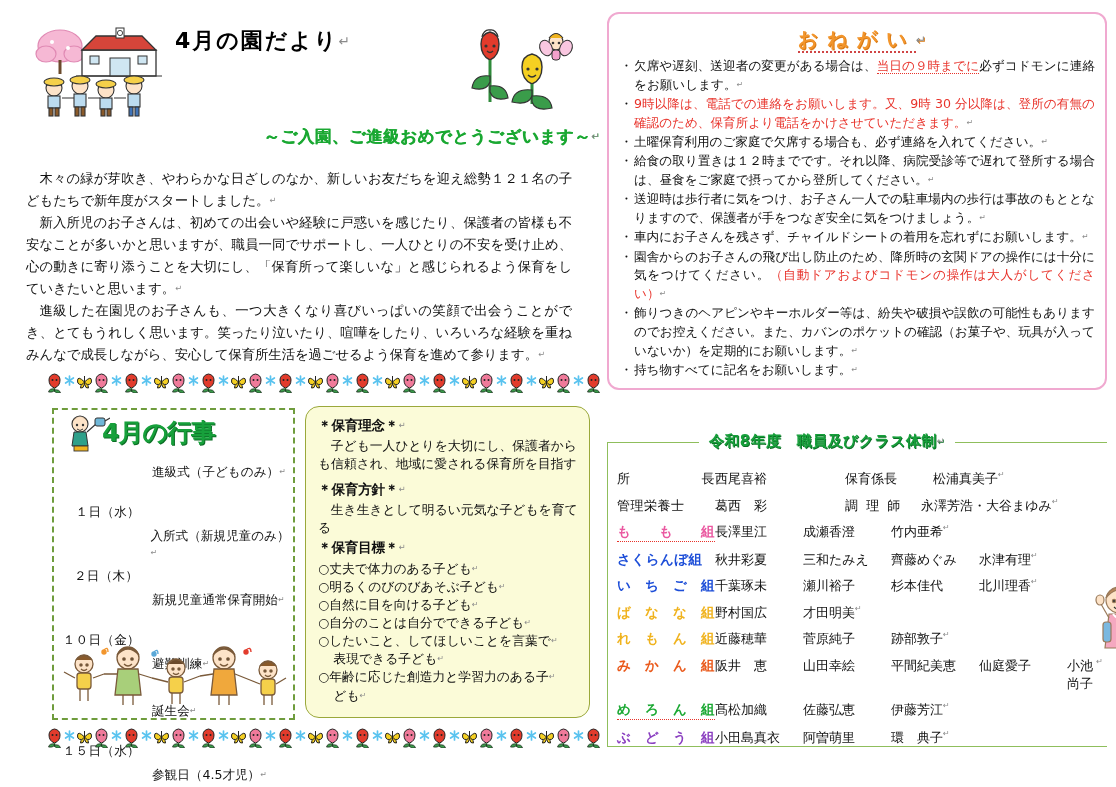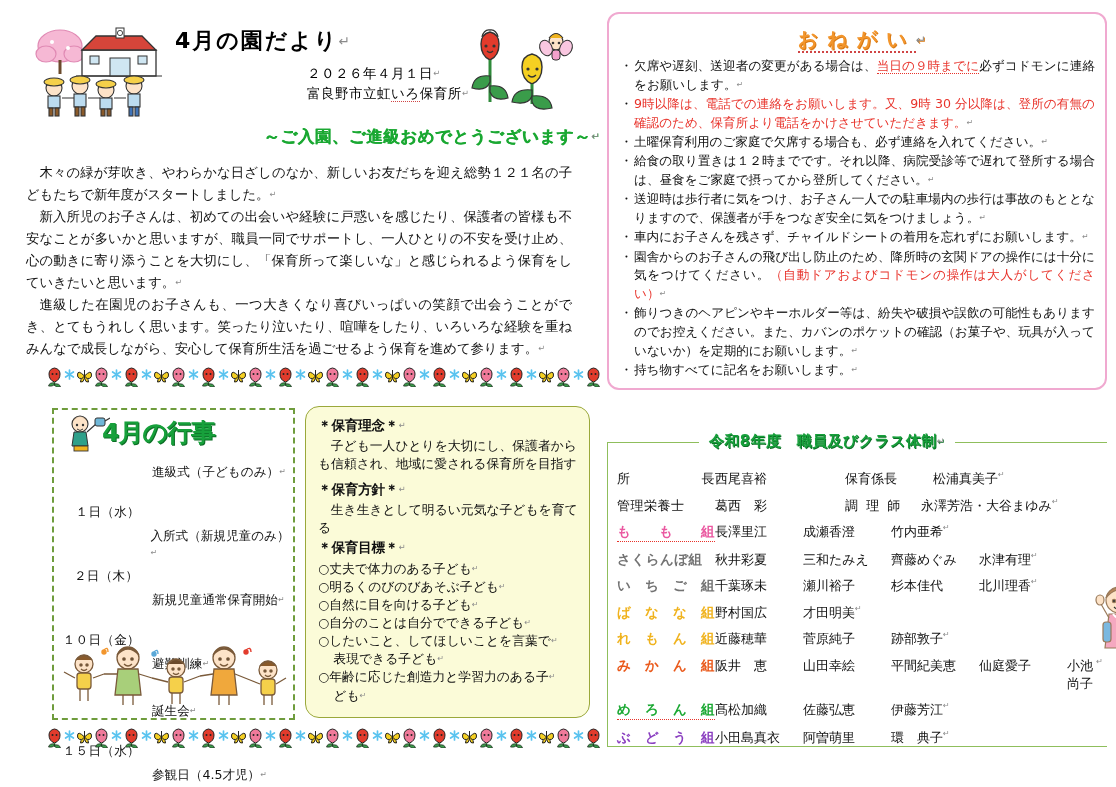--- a/index.html
+++ b/index.html
@@ -30,21 +30,21 @@
   .sq-underline { border-bottom: 1px dotted #d04545; }
   .hdr-art-tulip { position: absolute; left: 470px; top: 24px; width: 110px; height: 86px; }
 
   .greet-title {
     text-align: right; margin-top: 8px;
     font-size: 16.5px; font-weight: 900; color: #1aa832;
     letter-spacing: .5px;
     text-shadow: 0.6px 0 0 #1aa832;
   }
   .body-text {
-    margin: 14px 28px 0 26px;
+    margin: 20px 28px 0 26px;
     font-size: 13.4px; line-height: 1.62; color: #111;
     text-align: justify; letter-spacing: -0.1px;
   }
   .body-text p { text-indent: 1em; margin-bottom: 1px; }
 
   .flower-band { height: 30px; margin-top: 8px; overflow: hidden; white-space: nowrap; }
   .flower-band.lower { margin-top: 6px; }
 
   
   .events-box {
@@ -114,21 +114,21 @@
   .staff-rows { position: absolute; left: 10px; top: 38px; width: 486px; font-size: 13px; color: #111; }
   .s-row { display: flex; align-items: baseline; margin-bottom: 8.5px; }
   .s-label { width: 98px; flex: 0 0 98px; letter-spacing: .5px; }
   .s-label.spread { display: flex; justify-content: space-between; }
   .s-label.cls { font-weight: 900; font-size: 13.5px; }
   .s-names { display: flex; }
   .s-names span { display: inline-block; }
   .s-art { position: absolute; right: 10px; top: 146px; width: 96px; height: 82px; }
 
   .c-momo { color: #ea58a0; }
-  .c-red { color: #737373; }
+  .c-red { color: #1d4ed8; }
   .c-yellow { color: #f0b31e; }
   .c-orange { color: #ea5a1c; }
   .c-green { color: #1aa832; }
   .c-purple { color: #8a3fc0; }
   .wz { border-bottom: 1.4px dotted #e8322a; }
 </style>
 </head>
 <body>
 
 <div class="page">
@@ -187,24 +187,20 @@
               <rect x="98" y="76" width="12" height="13" fill="#bcdcf0"></rect>
               <rect x="99" y="89" width="4" height="9" fill="#3f73b8"></rect>
               <rect x="105" y="89" width="4" height="9" fill="#3f73b8"></rect>
             </g>
           <path d="M32 80 h12 M58 80 h12 M84 80 h12"></path>
         </g>
       </svg>
 
       <div class="hdr-title"><span>4月の園だより</span><span class="cr">↵</span></div>
 
-      <div class="hdr-date">
-        <div><span>２０２６年４月１日</span><span class="cr">↵</span></div>
-        <div><span>富良野市立虹</span><span class="sq-underline">いろ</span><span>保育所</span><span class="cr">↵</span></div>
-      </div>
 
       <svg class="hdr-art-tulip" viewBox="0 0 110 86">
         <g>
           <path d="M20 8 q-9 2 -9 12 q0 12 9 16 q9 -4 9 -16 q0 -10 -9 -12 z" fill="#e23b2c" stroke="#333" stroke-width="1.4"></path>
           <path d="M12 13 q2 -8 8 -7 M28 13 q-2 -8 -8 -7" stroke="#333" stroke-width="1.3" fill="none"></path>
           <circle cx="16" cy="22" r="1.6" fill="#333"></circle>
             <circle cx="24" cy="22" r="1.6" fill="#333"></circle>
           <path d="M17 27 q3 3 6 0" stroke="#333" stroke-width="1.3" fill="none"></path>
           <path d="M20 36 L20 78" stroke="#2f8a3a" stroke-width="3"></path>
           <path d="M20 52 q-16 -2 -18 12 q14 4 18 -6z" fill="#3a9c4a" stroke="#333" stroke-width="1.2"></path>

